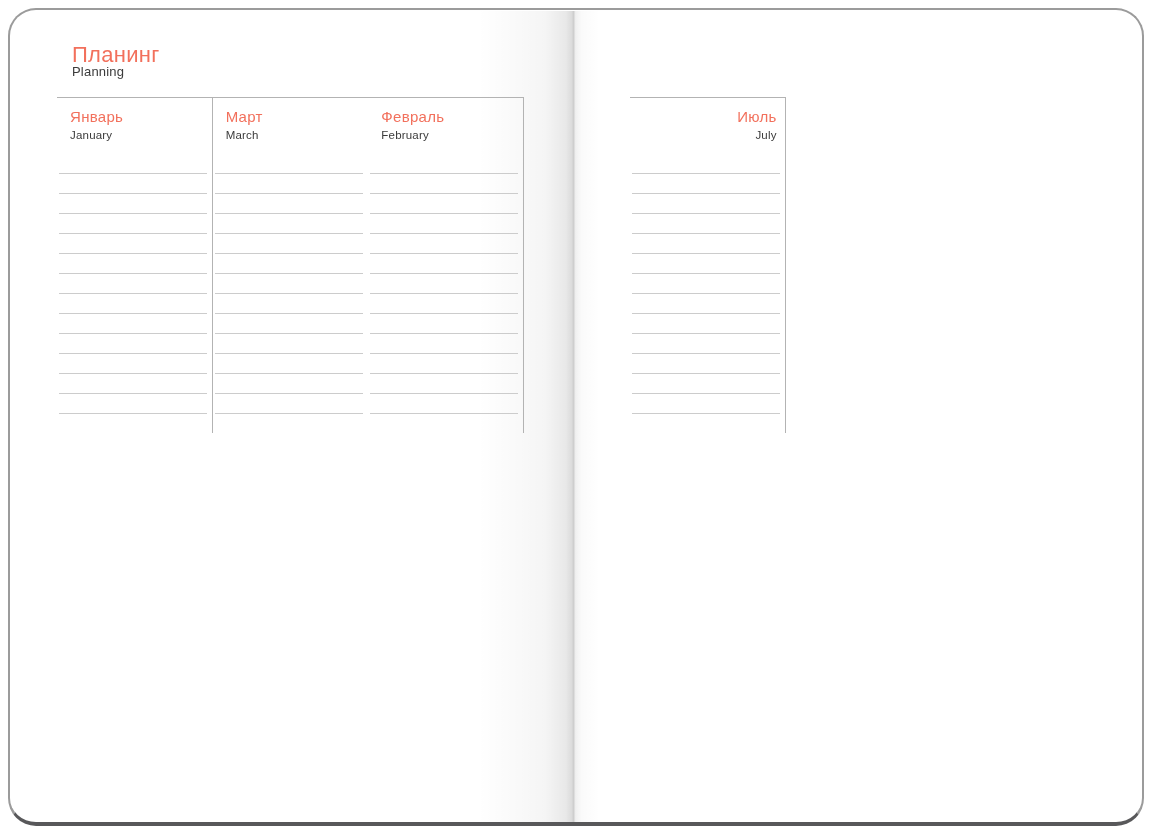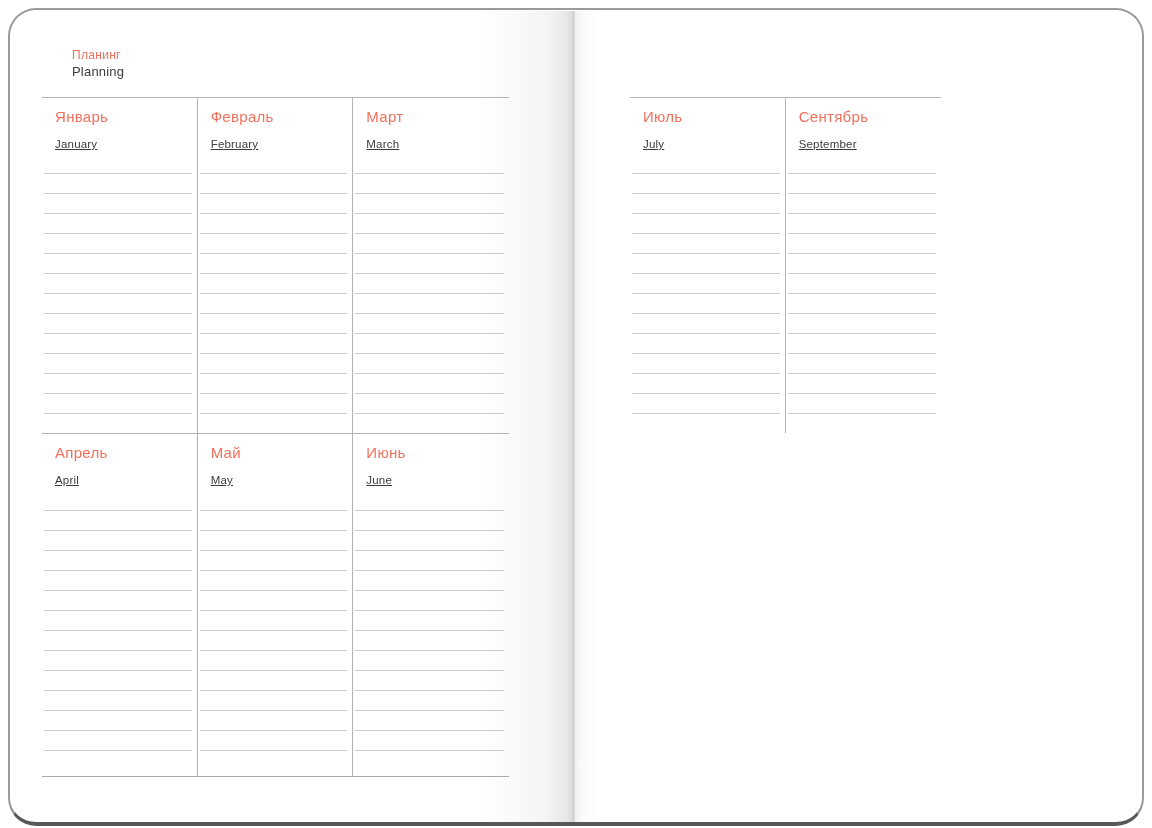--- a/index.html
+++ b/index.html
@@ -28,48 +28,48 @@
       rgba(0,0,0,0.04) 55%,
       rgba(0,0,0,0.09) 72%,
       rgba(0,0,0,0.14) 77%,
       rgba(0,0,0,0.20) 78.2%,
       rgba(0,0,0,0.06) 80%,
       rgba(0,0,0,0.02) 85%,
       rgba(0,0,0,0) 100%);
   }
   .page-title{position:absolute;left:72px;top:46px;}
   .page-title .ru{
-    font-size:12px;line-height:18px;color:var(--accent);
+    font-size:22px;line-height:18px;color:var(--accent);
     letter-spacing:.3px;
   }
   .page-title .en{
     font-size:13px;line-height:15px;color:var(--text);
     letter-spacing:.2px;
   }
   .month-grid{position:absolute;width:467px;}
-  .grid-left{left:42px;top:97px;}
-  .grid-right{left:630px;top:97px;}
+  .grid-left{left:57px;top:97px;}
+  .grid-right{left:630px;top:97px;text-align:right;}
   .month-row{display:flex;width:467px;}
   .row-1{height:336px;}
   .row-2{height:343px;}
   .month-row.row-2{border-bottom:1.5px solid #aaaaaa;}
   .month-cell{
     position:relative;
     width:155.66px;box-sizing:border-box;
     border-top:1.5px solid #b3b3b3;
   }
   .month-cell.has-divider{border-right:1px solid #b3b3b3;}
   .month-head{padding:10px 8px 0 13px;}
   .month-ru{
     font-size:15px;line-height:18px;color:var(--accent);
     letter-spacing:.3px;
   }
   .month-en{
     font-size:11.5px;line-height:14px;color:var(--text);
-    margin-top:11px;letter-spacing:.2px;text-decoration:underline;
+    margin-top:2px;letter-spacing:.2px;
   }
   .ruled-lines{
     position:absolute;left:2px;right:5px;
     background:repeating-linear-gradient(
       to bottom,
       transparent 0px, transparent 19px,
       #cccccc 19px, #cccccc 20px);
   }
   .row-1 .ruled-lines{top:56px;height:260px;}
   .row-2 .ruled-lines{top:57px;height:260px;}
@@ -89,76 +89,46 @@
 
     <div class="month-grid grid-left">
       <div class="month-row row-1">
         <div class="month-cell has-divider">
           <div class="month-head">
             <div class="month-ru">Январь</div>
             <div class="month-en">January</div>
           </div>
           <div class="ruled-lines"></div>
         </div>
-        <div class="month-cell has-divider">
-          <div class="month-head">
-            <div class="month-ru">Февраль</div>
-            <div class="month-en">February</div>
-          </div>
-          <div class="ruled-lines"></div>
-        </div>
         <div class="month-cell">
           <div class="month-head">
             <div class="month-ru">Март</div>
             <div class="month-en">March</div>
           </div>
           <div class="ruled-lines"></div>
         </div>
-      </div>
-      <div class="month-row row-2">
         <div class="month-cell has-divider">
           <div class="month-head">
-            <div class="month-ru">Апрель</div>
-            <div class="month-en">April</div>
-          </div>
-          <div class="ruled-lines"></div>
-        </div>
-        <div class="month-cell has-divider">
-          <div class="month-head">
-            <div class="month-ru">Май</div>
-            <div class="month-en">May</div>
-          </div>
-          <div class="ruled-lines"></div>
-        </div>
-        <div class="month-cell">
-          <div class="month-head">
-            <div class="month-ru">Июнь</div>
-            <div class="month-en">June</div>
+            <div class="month-ru">Февраль</div>
+            <div class="month-en">February</div>
           </div>
           <div class="ruled-lines"></div>
         </div>
       </div>
     </div>
   </div>
 
   <div>
     <div class="month-grid grid-right">
       <div class="month-row row-1">
         <div class="month-cell has-divider">
           <div class="month-head">
             <div class="month-ru">Июль</div>
             <div class="month-en">July</div>
           </div>
           <div class="ruled-lines"></div>
         </div>
-        <div class="month-cell">
-          <div class="month-head">
-            <div class="month-ru">Сентябрь</div>
-            <div class="month-en">September</div>
-          </div>
-          <div class="ruled-lines"></div>
-        </div>
       </div>
     </div>
   </div>
 
   <div class="notebook-edge"></div>
 </div>
 
 </body></html>

